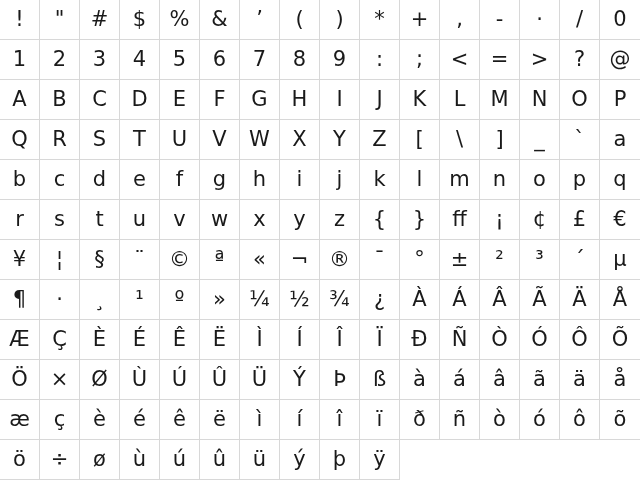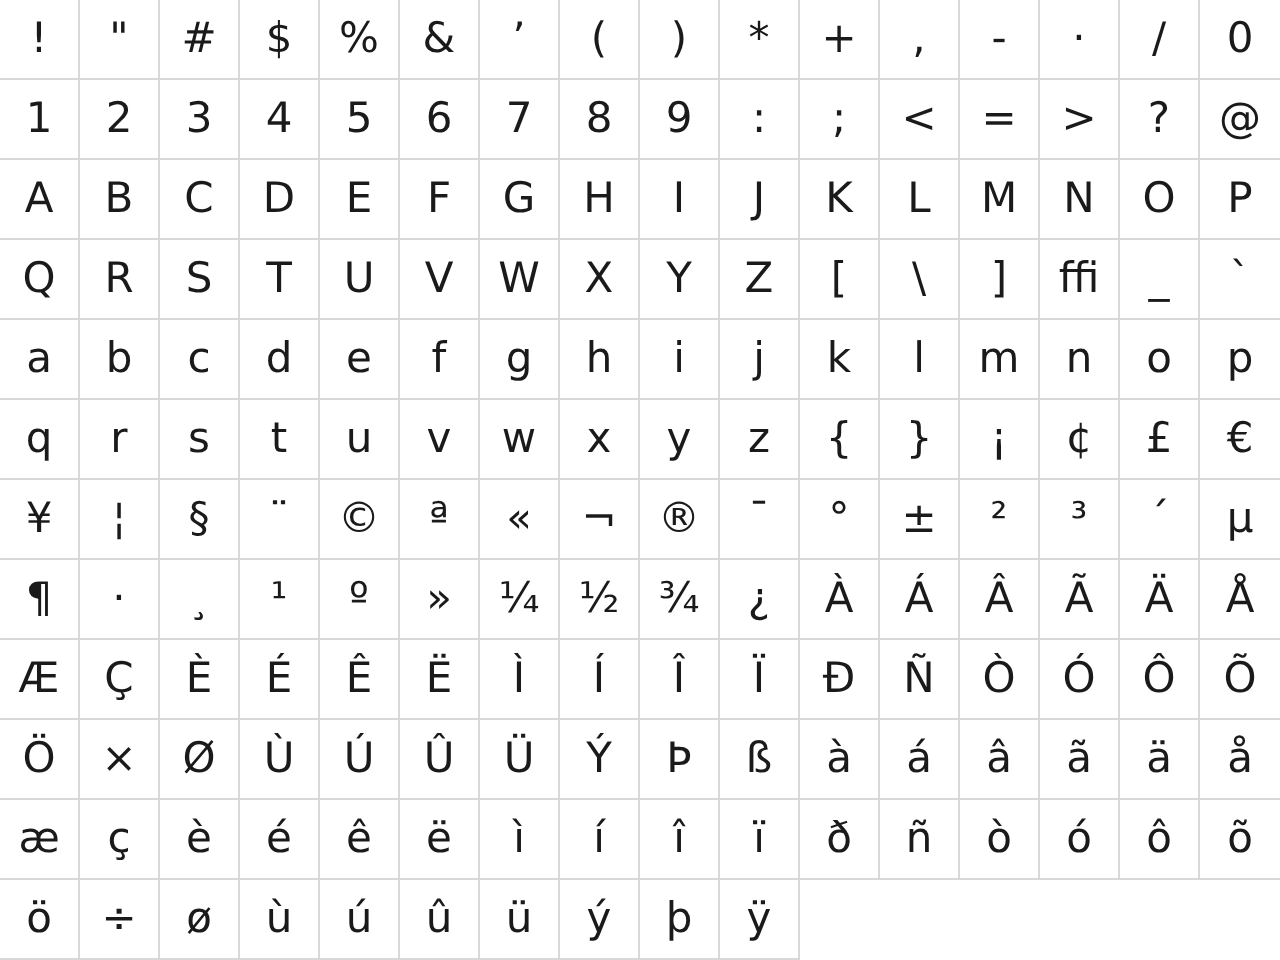--- a/index.html
+++ b/index.html
@@ -224,23 +224,20 @@
     <div class="glyph-cell">
       <span class="glyph">[</span>
     </div>
     <div class="glyph-cell">
       <span class="glyph">\</span>
     </div>
     <div class="glyph-cell">
       <span class="glyph">]</span>
     </div>
     <div class="glyph-cell">
-      <span class="glyph">ffi</span>
-    </div>
-    <div class="glyph-cell">
       <span class="glyph">_</span>
     </div>
     <div class="glyph-cell">
       <span class="glyph">`</span>
     </div>
     <div class="glyph-cell">
       <span class="glyph">a</span>
     </div>
     <div class="glyph-cell">
       <span class="glyph">b</span>
@@ -315,20 +312,23 @@
       <span class="glyph">y</span>
     </div>
     <div class="glyph-cell">
       <span class="glyph">z</span>
     </div>
     <div class="glyph-cell">
       <span class="glyph">{</span>
     </div>
     <div class="glyph-cell">
       <span class="glyph">}</span>
+    </div>
+    <div class="glyph-cell">
+      <span class="glyph">ff</span>
     </div>
     <div class="glyph-cell">
       <span class="glyph">¡</span>
     </div>
     <div class="glyph-cell">
       <span class="glyph">¢</span>
     </div>
     <div class="glyph-cell">
       <span class="glyph">£</span>
     </div>

